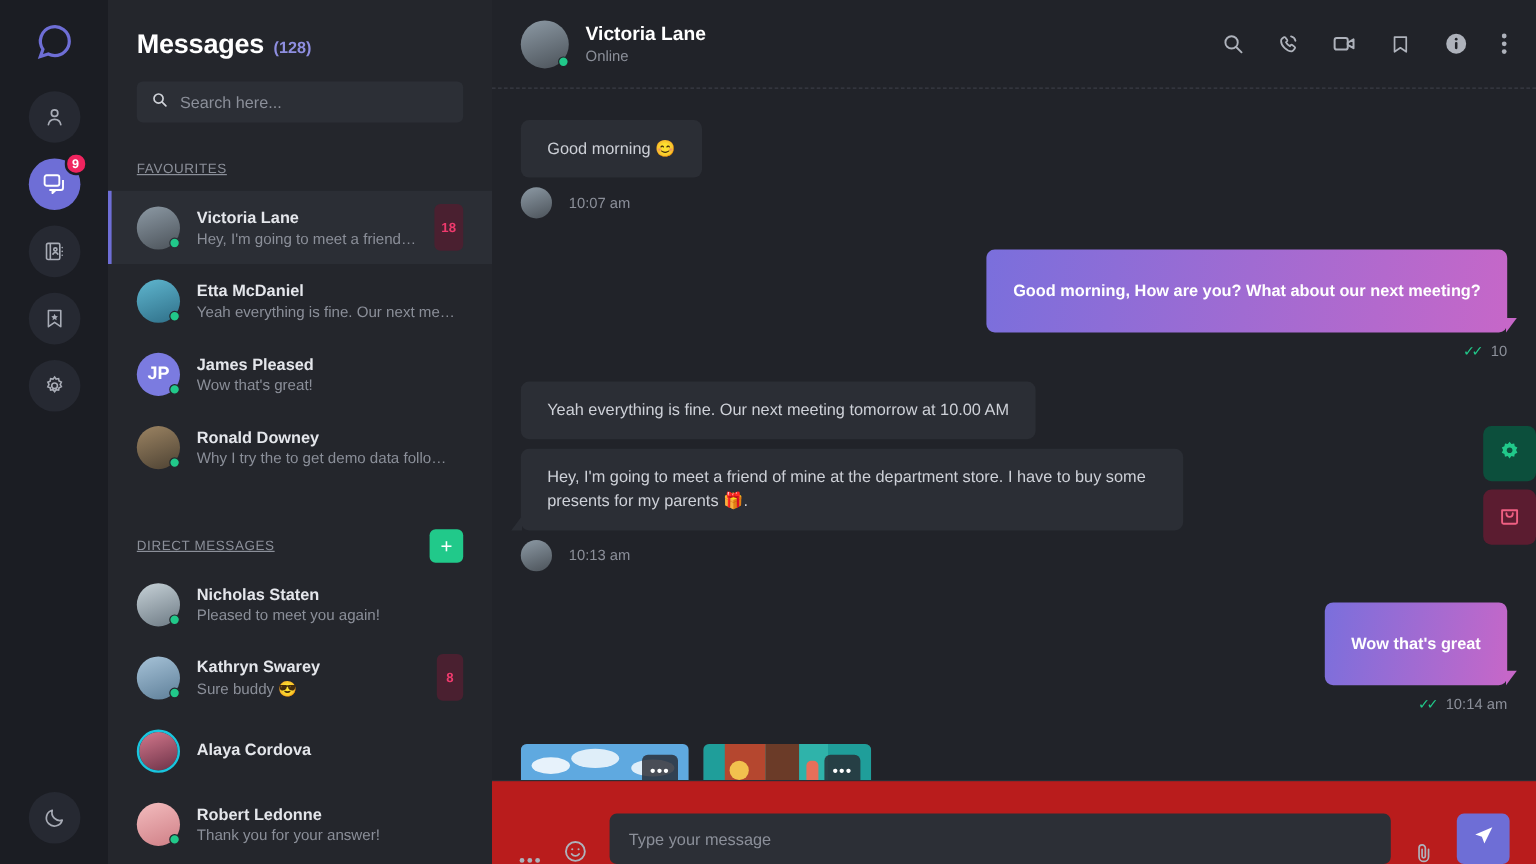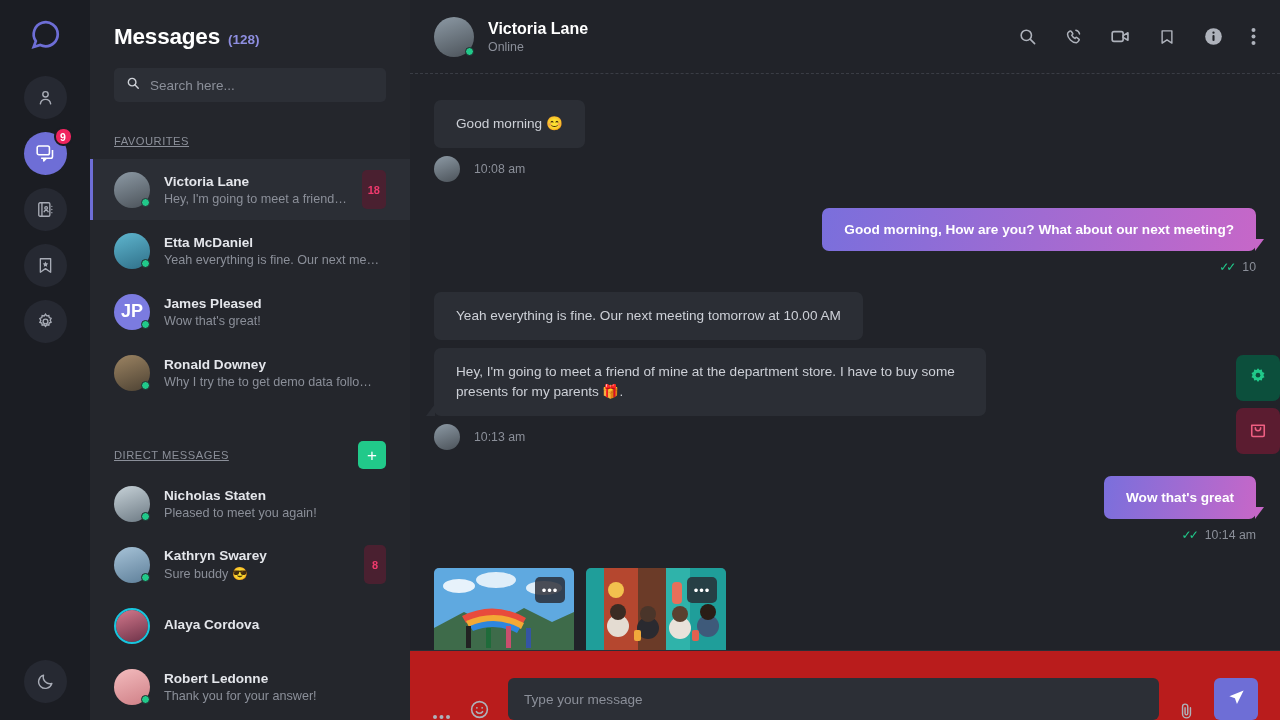--- a/index.html
+++ b/index.html
@@ -71,21 +71,21 @@
     cursor: pointer; position: relative;
   }
   .conv.active { background: #2b2e35; }
   .conv.active::before {
     content: ""; position: absolute; left: 0; top: 0; bottom: 0; width: 3px; background: #6e6ed6;
   }
   .av { position: relative; width: 36px; height: 36px; flex: 0 0 36px; }
   .av .pic {
     width: 36px; height: 36px; border-radius: 50%; overflow: hidden;
     display: flex; align-items: center; justify-content: center;
-    color: #fff; font-size: 18px; font-weight: bold;
+    color: #fff; font-size: 15px; font-weight: bold;
   }
   .av.ring { padding: 0; }
   .av.ring .pic { width: 32px; height: 32px; margin: 2px; }
   .av.ring::after {
     content: ""; position: absolute; inset: 0; border-radius: 50%;
     border: 2px solid #19c5de;
   }
   .dot {
     position: absolute; right: 0px; bottom: 1px; width: 9px; height: 9px;
     background: #21c98a; border-radius: 50%; border: 1.5px solid #24262c;
@@ -126,21 +126,21 @@
     position: relative;
   }
   .bub-in.tail::after {
     content: ""; position: absolute; left: -8px; bottom: 0;
     border-width: 0 0 12px 9px; border-style: solid;
     border-color: transparent transparent #2b2e35 transparent;
   }
   .bub-out {
     background: linear-gradient(100deg, #7a6fdc 0%, #c667c8 100%);
     color: #fff; font-size: 13.6px; font-weight: bold; line-height: 1.45;
-    padding: 12px 22px; border-radius: 7px; max-width: 545px; position: relative;
+    padding: 25px 22px; border-radius: 7px; max-width: 545px; position: relative;
   }
   .bub-out::after {
     content: ""; position: absolute; right: -8px; bottom: 0;
     border-width: 12px 9px 0 0; border-style: solid;
     border-color: #c667c8 transparent transparent transparent;
   }
   .meta-in { display: flex; align-items: center; gap: 14px; margin: 8px 0 26px 0; }
   .meta-av { width: 26px; height: 26px; border-radius: 50%; overflow: hidden; flex: 0 0 26px; }
   .meta-time { color: #8b8f99; font-size: 12.3px; }
   .meta-out { display: flex; align-items: center; justify-content: flex-end; gap: 9px; margin: 9px 0 26px 0; }
@@ -425,21 +425,21 @@
       </div>
     </div>
 
     <div class="msgs">
 
       <div class="row">
         <div class="bub-in">Good morning 😊</div>
       </div>
       <div class="meta-in">
         <div class="meta-av" style="background:linear-gradient(160deg,#8d9aa5,#4b5259)"></div>
-        <span class="meta-time">10:08 am</span>
+        <span class="meta-time">10:07 am</span>
       </div>
 
       <div class="row out">
         <div class="bub-out">Good morning, How are you? What about our next meeting?</div>
       </div>
       <div class="meta-out" style="margin-bottom:18px">
         <span class="ticks">✓✓</span>
         <span class="meta-time">10</span>
       </div>
 

